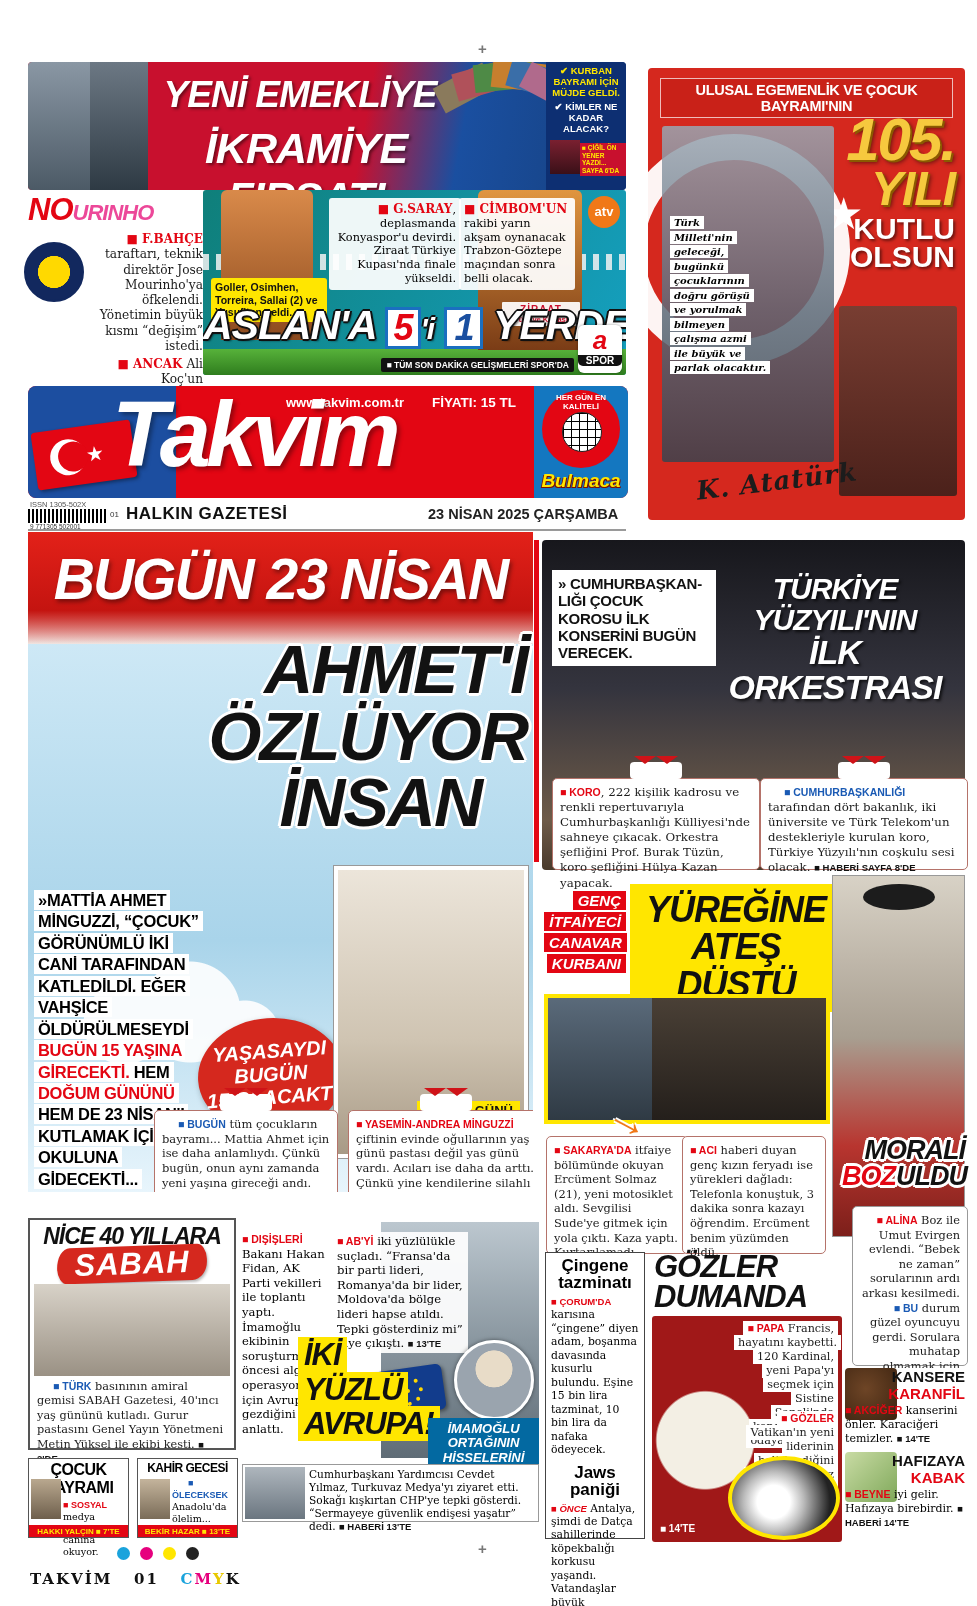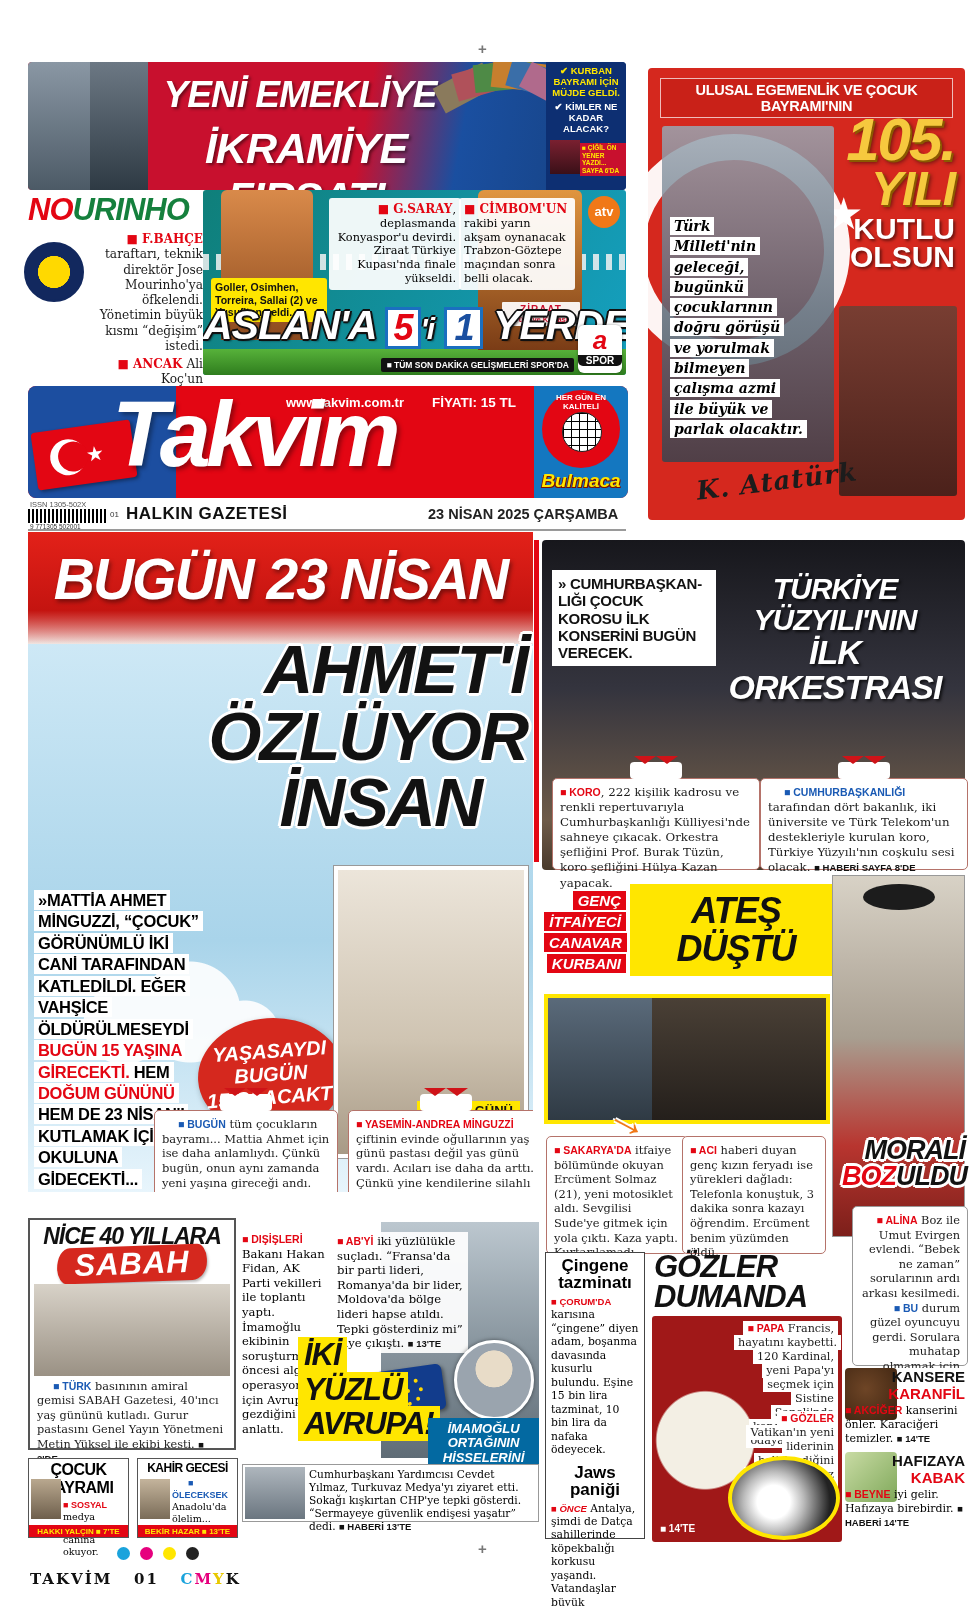--- a/index.html
+++ b/index.html
@@ -48,21 +48,21 @@
       <div class="abs" style="right:0;top:0;width:80px;height:128px;background:#0d2f72;padding:4px 4px;box-sizing:border-box;">
         <div style="color:#ffe600;font-weight:900;font-size:9.5px;line-height:1.15;text-align:center;">✔ KURBAN BAYRAMI İÇİN MÜJDE GELDİ.</div>
         <div style="color:#fff;font-weight:900;font-size:9.5px;line-height:1.15;text-align:center;margin-top:3px;">✔ KİMLER NE KADAR ALACAK?</div>
         <div class="abs photo" style="left:4px;bottom:16px;width:30px;height:34px;background:linear-gradient(#7a2030,#3a1018);"></div>
         <div class="abs" style="left:34px;bottom:14px;width:44px;background:#c8102e;color:#ffe600;font-weight:bold;font-size:6.5px;line-height:1.2;padding:1px 2px;">■ ÇİĞİL ÖN YENER YAZDI... SAYFA 6'DA</div>
       </div>
     </div>
 
     <div class="abs" style="left:0;top:128px;width:175px;height:185px;background:#fff;">
       <div style="text-align:left;padding:2px 2px 0 0;">
-        <span class="ital" style="font-size:31px;color:#e30613;letter-spacing:-1px;">NO</span><span class="ital" style="font-size:31px;color:#15803d;letter-spacing:-1px;">URINHO</span>
+        <span class="ital" style="font-size:31px;color:#e30613;letter-spacing:-1px;">NO</span><span class="ital" style="font-size:22px;color:#ec4899;letter-spacing:-1px;">URINHO</span>
       </div>
       <div class="abs" style="left:-4px;top:52px;width:56px;height:56px;border-radius:50%;background:radial-gradient(circle,#ffd900 0 40%,#12285e 41% 75%,#fff 76%);border:2px solid #12285e;"></div>
       <div class="serif" style="margin:4px 0 0 52px;font-size:12.2px;line-height:1.25;text-align:right;color:#1c1c1c;">
         <span class="redlead-s">■ F.BAHÇE</span><span> taraftarı, teknik direktör Jose Mourinho'ya öfkelendi. Yönetimin büyük kısmı “değişim” istedi.</span>
       </div>
       <div class="serif" style="margin:3px 0 0 52px;font-size:12.2px;line-height:1.25;text-align:right;color:#1c1c1c;">
         <span class="redlead-s">■ ANCAK</span><span> Ali Koç'un “Mourinho'yu göndermek bize daha büyük zarar verir” dediği belirtildi.</span>
       </div>
     </div>
 
@@ -102,21 +102,21 @@
     <div class="abs" style="left:176px;top:120px;color:#fff;font-size:44px;">★</div>
     <div class="abs" style="left:12px;top:10px;right:12px;text-align:center;color:#fff;font-weight:900;font-size:14.5px;letter-spacing:-.3px;border:1.5px solid rgba(255,255,255,.7);padding:3px 2px;background:rgba(180,20,15,.35);">ULUSAL EGEMENLİK VE ÇOCUK BAYRAMI'NIN</div>
     <div class="abs photo" style="left:14px;top:58px;width:172px;height:336px;background:linear-gradient(180deg,#9aa6b2 0%,#5c6a78 55%,#39434e 100%);border-radius:3px;opacity:.85;"></div>
     <div class="abs photo" style="right:8px;top:238px;width:118px;height:190px;background:linear-gradient(180deg,#6e4034,#3c201a);border-radius:3px;opacity:.9;"></div>
     <div class="abs" style="right:10px;top:44px;width:140px;text-align:right;line-height:.92;">
       <div class="ital" style="font-size:60px;color:#f6c93e;text-shadow:2px 2px 0 #8a5a00,3px 3px 4px rgba(0,0,0,.5);letter-spacing:-2px;">105.</div>
       <div class="ital" style="font-size:48px;color:#f6c93e;text-shadow:2px 2px 0 #8a5a00,3px 3px 4px rgba(0,0,0,.5);letter-spacing:-1px;">YILI</div>
       <div style="font-weight:900;font-size:30px;color:#fff;text-shadow:2px 2px 3px rgba(0,0,0,.5);margin-top:4px;">KUTLU</div>
       <div style="font-weight:900;font-size:30px;color:#fff;text-shadow:2px 2px 3px rgba(0,0,0,.5);">OLSUN</div>
     </div>
-    <div class="abs serif" style="left:22px;top:148px;width:160px;font-weight:bold;font-style:italic;font-size:14px;line-height:1.45;">
+    <div class="abs serif" style="left:22px;top:148px;width:160px;font-weight:bold;font-style:italic;font-size:10px;line-height:1.45;">
       <span class="chip">Türk</span><br>
       <span class="chip">Milleti'nin</span><br>
       <span class="chip">geleceği,</span><br>
       <span class="chip">bugünkü</span><br>
       <span class="chip">çocuklarının</span><br>
       <span class="chip">doğru görüşü</span><br>
       <span class="chip">ve yorulmak</span><br>
       <span class="chip">bilmeyen</span><br>
       <span class="chip">çalışma azmi</span><br>
       <span class="chip">ile büyük ve</span><br>
@@ -208,20 +208,21 @@
   </div>
 
   <div class="abs" style="left:542px;top:878px;width:290px;height:380px;">
     <div class="abs" style="left:2px;top:12px;width:82px;text-align:right;">
       <div class="ital" style="display:inline-block;background:#e30613;color:#fff;font-size:15px;padding:1px 5px;margin:1px 0;">GENÇ</div>
       <div class="ital" style="display:inline-block;background:#e30613;color:#fff;font-size:15px;padding:1px 5px;margin:1px 0;">İTFAİYECİ</div>
       <div class="ital" style="display:inline-block;background:#e30613;color:#fff;font-size:15px;padding:1px 5px;margin:1px 0;">CANAVAR</div>
       <div class="ital" style="display:inline-block;background:#e30613;color:#fff;font-size:15px;padding:1px 5px;margin:1px 0;">KURBANI</div>
     </div>
     <div class="abs" style="left:88px;top:6px;width:200px;background:#ffe600;padding:8px 6px;text-align:center;">
+      <div class="ital" style="font-size:36px;color:#111;letter-spacing:-1px;line-height:1;">YÜREĞİNE</div>
       <div class="ital" style="font-size:36px;color:#111;letter-spacing:-1px;line-height:1.05;">ATEŞ DÜŞTÜ</div>
     </div>
     <div class="abs" style="left:2px;top:116px;width:286px;height:130px;border:4px solid #ffe600;box-sizing:border-box;background:#222;">
       <div class="abs photo" style="left:0;top:0;width:104px;height:122px;background:linear-gradient(180deg,#5a6a7a,#2f3a44);"></div>
       <div class="abs photo" style="left:104px;top:0;width:174px;height:122px;background:linear-gradient(180deg,#4a4036,#241f1b);"></div>
     </div>
     <div class="abs" style="left:66px;top:216px;font-size:44px;font-weight:900;color:#f07818;transform:rotate(28deg);text-shadow:-2px 0 #fff,2px 0 #fff,0 -2px #fff,0 2px #fff;">→</div>
     <div class="nbox" style="left:4px;top:258px;width:126px;height:104px;font-size:11.4px;">
       <span class="lead-red">■ SAKARYA'DA</span><span> itfaiye bölümünde okuyan Ercüment Solmaz (21), yeni motosiklet aldı. Sevgilisi Sude'ye gitmek için yola çıktı. Kaza yaptı. Kurtarılamadı.</span>
     </div>

